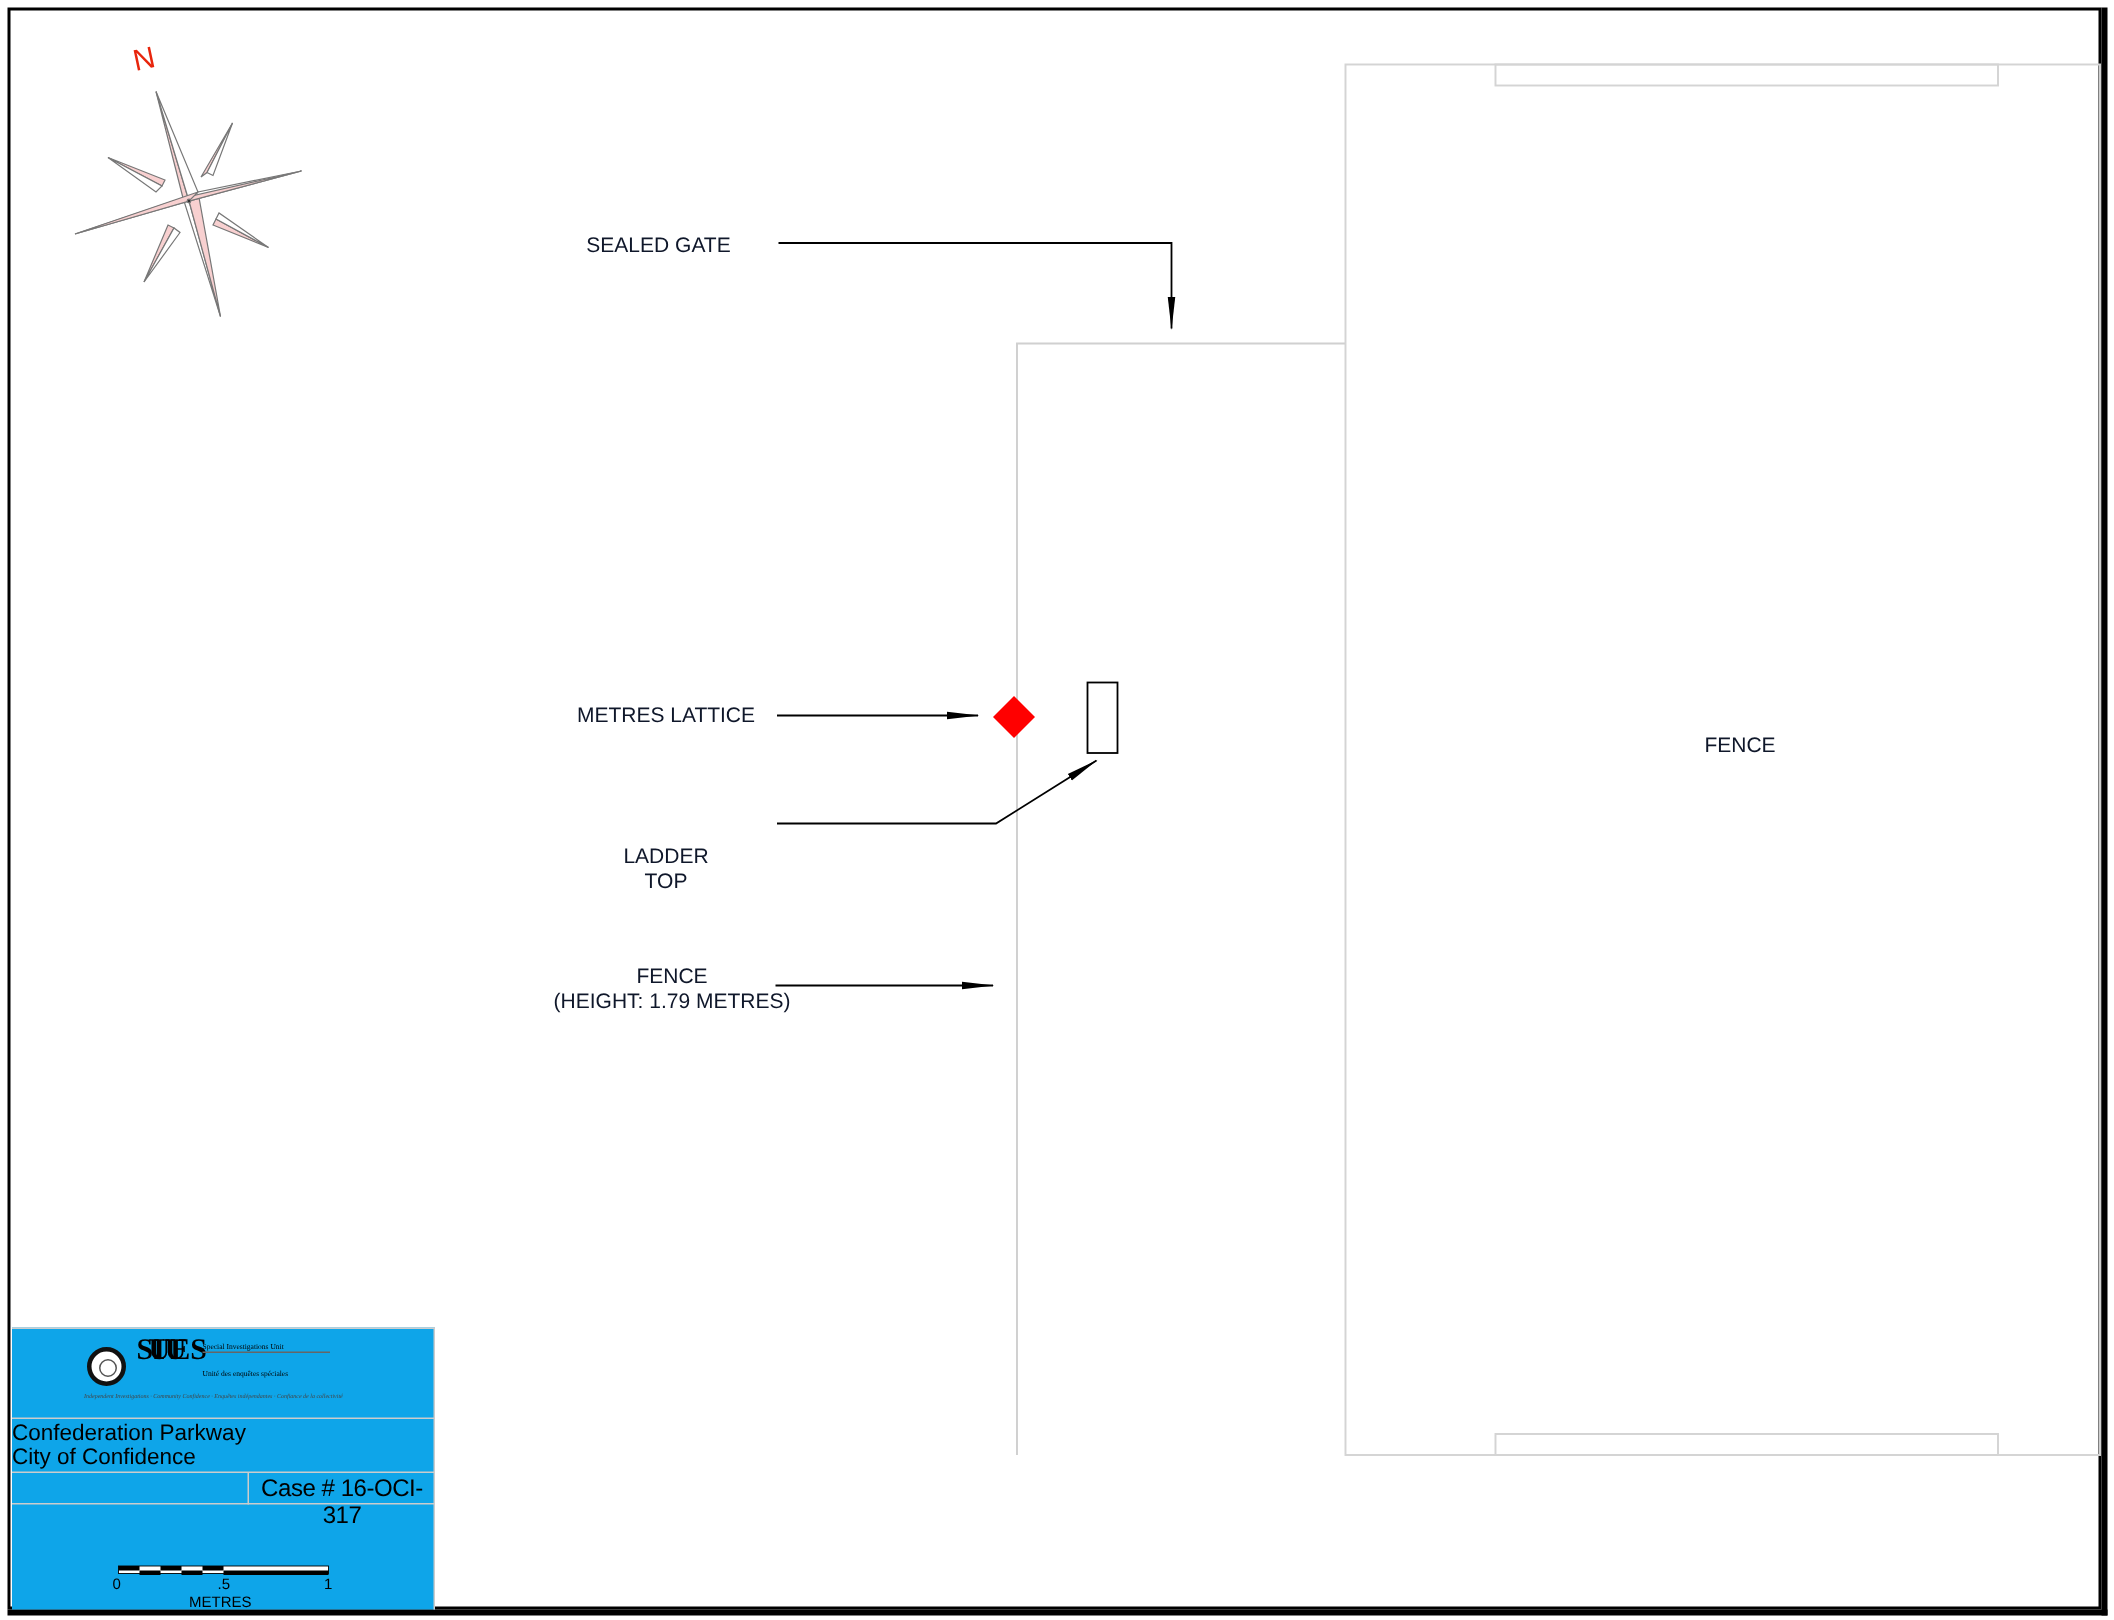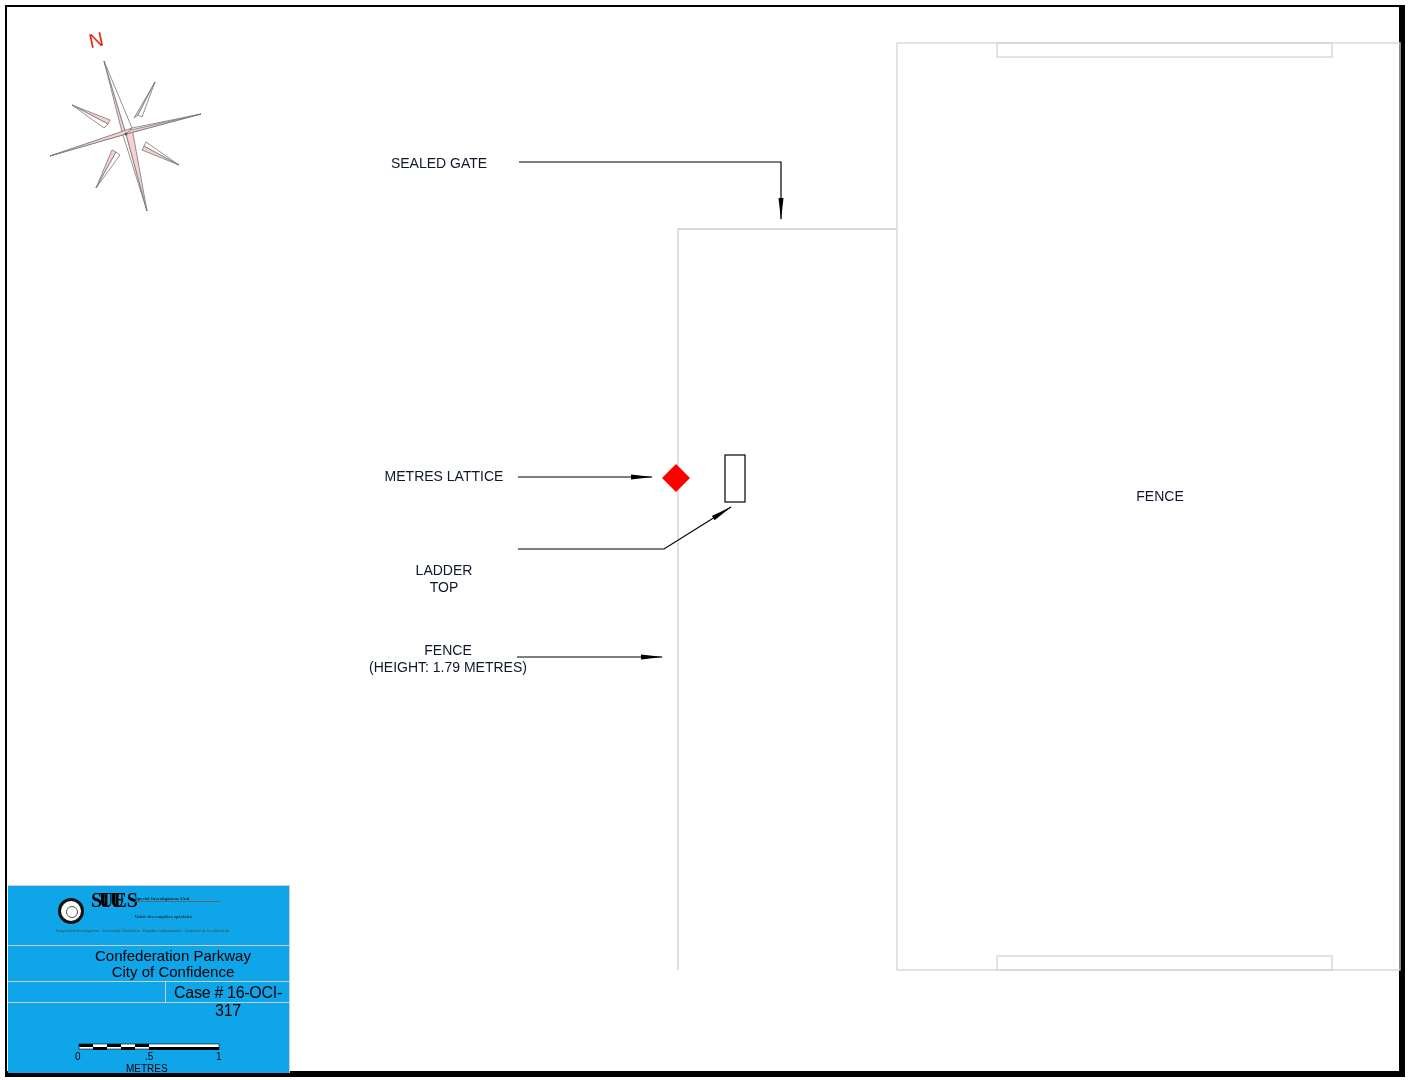--- a/index.html
+++ b/index.html
@@ -17,21 +17,21 @@
   #tb-case{top:96px;height:21px;}
   #tb-meta{top:117px;height:37px;}
   #tb-scalebar{top:154px;height:34px;border-bottom:none;}
   .logo-seal{position:absolute;left:50px;top:12px;width:26px;height:26px;border-radius:50%;border:3px solid #111;box-sizing:border-box;background:#fff;}
   .logo-seal:after{content:"";position:absolute;left:5px;top:5px;width:10px;height:10px;border-radius:50%;border:1px solid #555;}
   .logo-siu{position:absolute;left:83px;top:4px;font-family:"Liberation Serif",serif;font-weight:bold;font-size:20px;line-height:20px;}
   .logo-ues{position:absolute;left:91px;top:4px;font-family:"Liberation Serif",serif;font-weight:bold;font-size:20px;line-height:20px;}
   .logo-en{position:absolute;left:127px;top:10px;font-family:"Liberation Serif",serif;font-size:5px;line-height:5px;border-bottom:1px solid #666;width:85px;}
   .logo-fr{position:absolute;left:127px;top:28px;font-family:"Liberation Serif",serif;font-size:5px;line-height:5px;}
   .logo-tag{position:absolute;left:48px;top:42px;font-family:"Liberation Serif",serif;font-style:italic;font-size:4px;color:#444;width:200px;}
-  .loc-line{position:absolute;left:0;width:282px;text-align:center;font-size:15px;line-height:16px;margin-left:24px;}
+  .loc-line{position:absolute;left:0;width:282px;text-align:left;font-size:15px;line-height:16px;}
   #tb-case .divider{position:absolute;left:157px;top:0;width:1px;height:21px;background:#ccc;}
   #tb-case .case{position:absolute;left:158px;width:124px;top:2px;font-size:16px;text-align:center;letter-spacing:-0.3px;}
   #tb-meta .c1{position:absolute;left:0;top:0;width:105px;height:37px;border-right:1px solid #ccc;box-sizing:border-box;font-size:14px;line-height:37px;text-align:center;letter-spacing:-0.3px;}
   #tb-meta .c2{position:absolute;left:105px;top:0;width:81px;height:37px;border-right:1px solid #ccc;box-sizing:border-box;font-size:7px;line-height:8px;text-align:center;padding-top:10px;letter-spacing:-0.3px;}
   #tb-meta .c3{position:absolute;left:186px;top:0;width:96px;height:37px;font-size:7px;line-height:8px;text-align:center;padding-top:10px;box-sizing:border-box;letter-spacing:-0.3px;}
   .sb-tick{position:absolute;font-size:10px;line-height:10px;}
   .sb-unit{position:absolute;left:118px;top:23px;font-size:10px;}
 </style>
 </head>
 <body>

